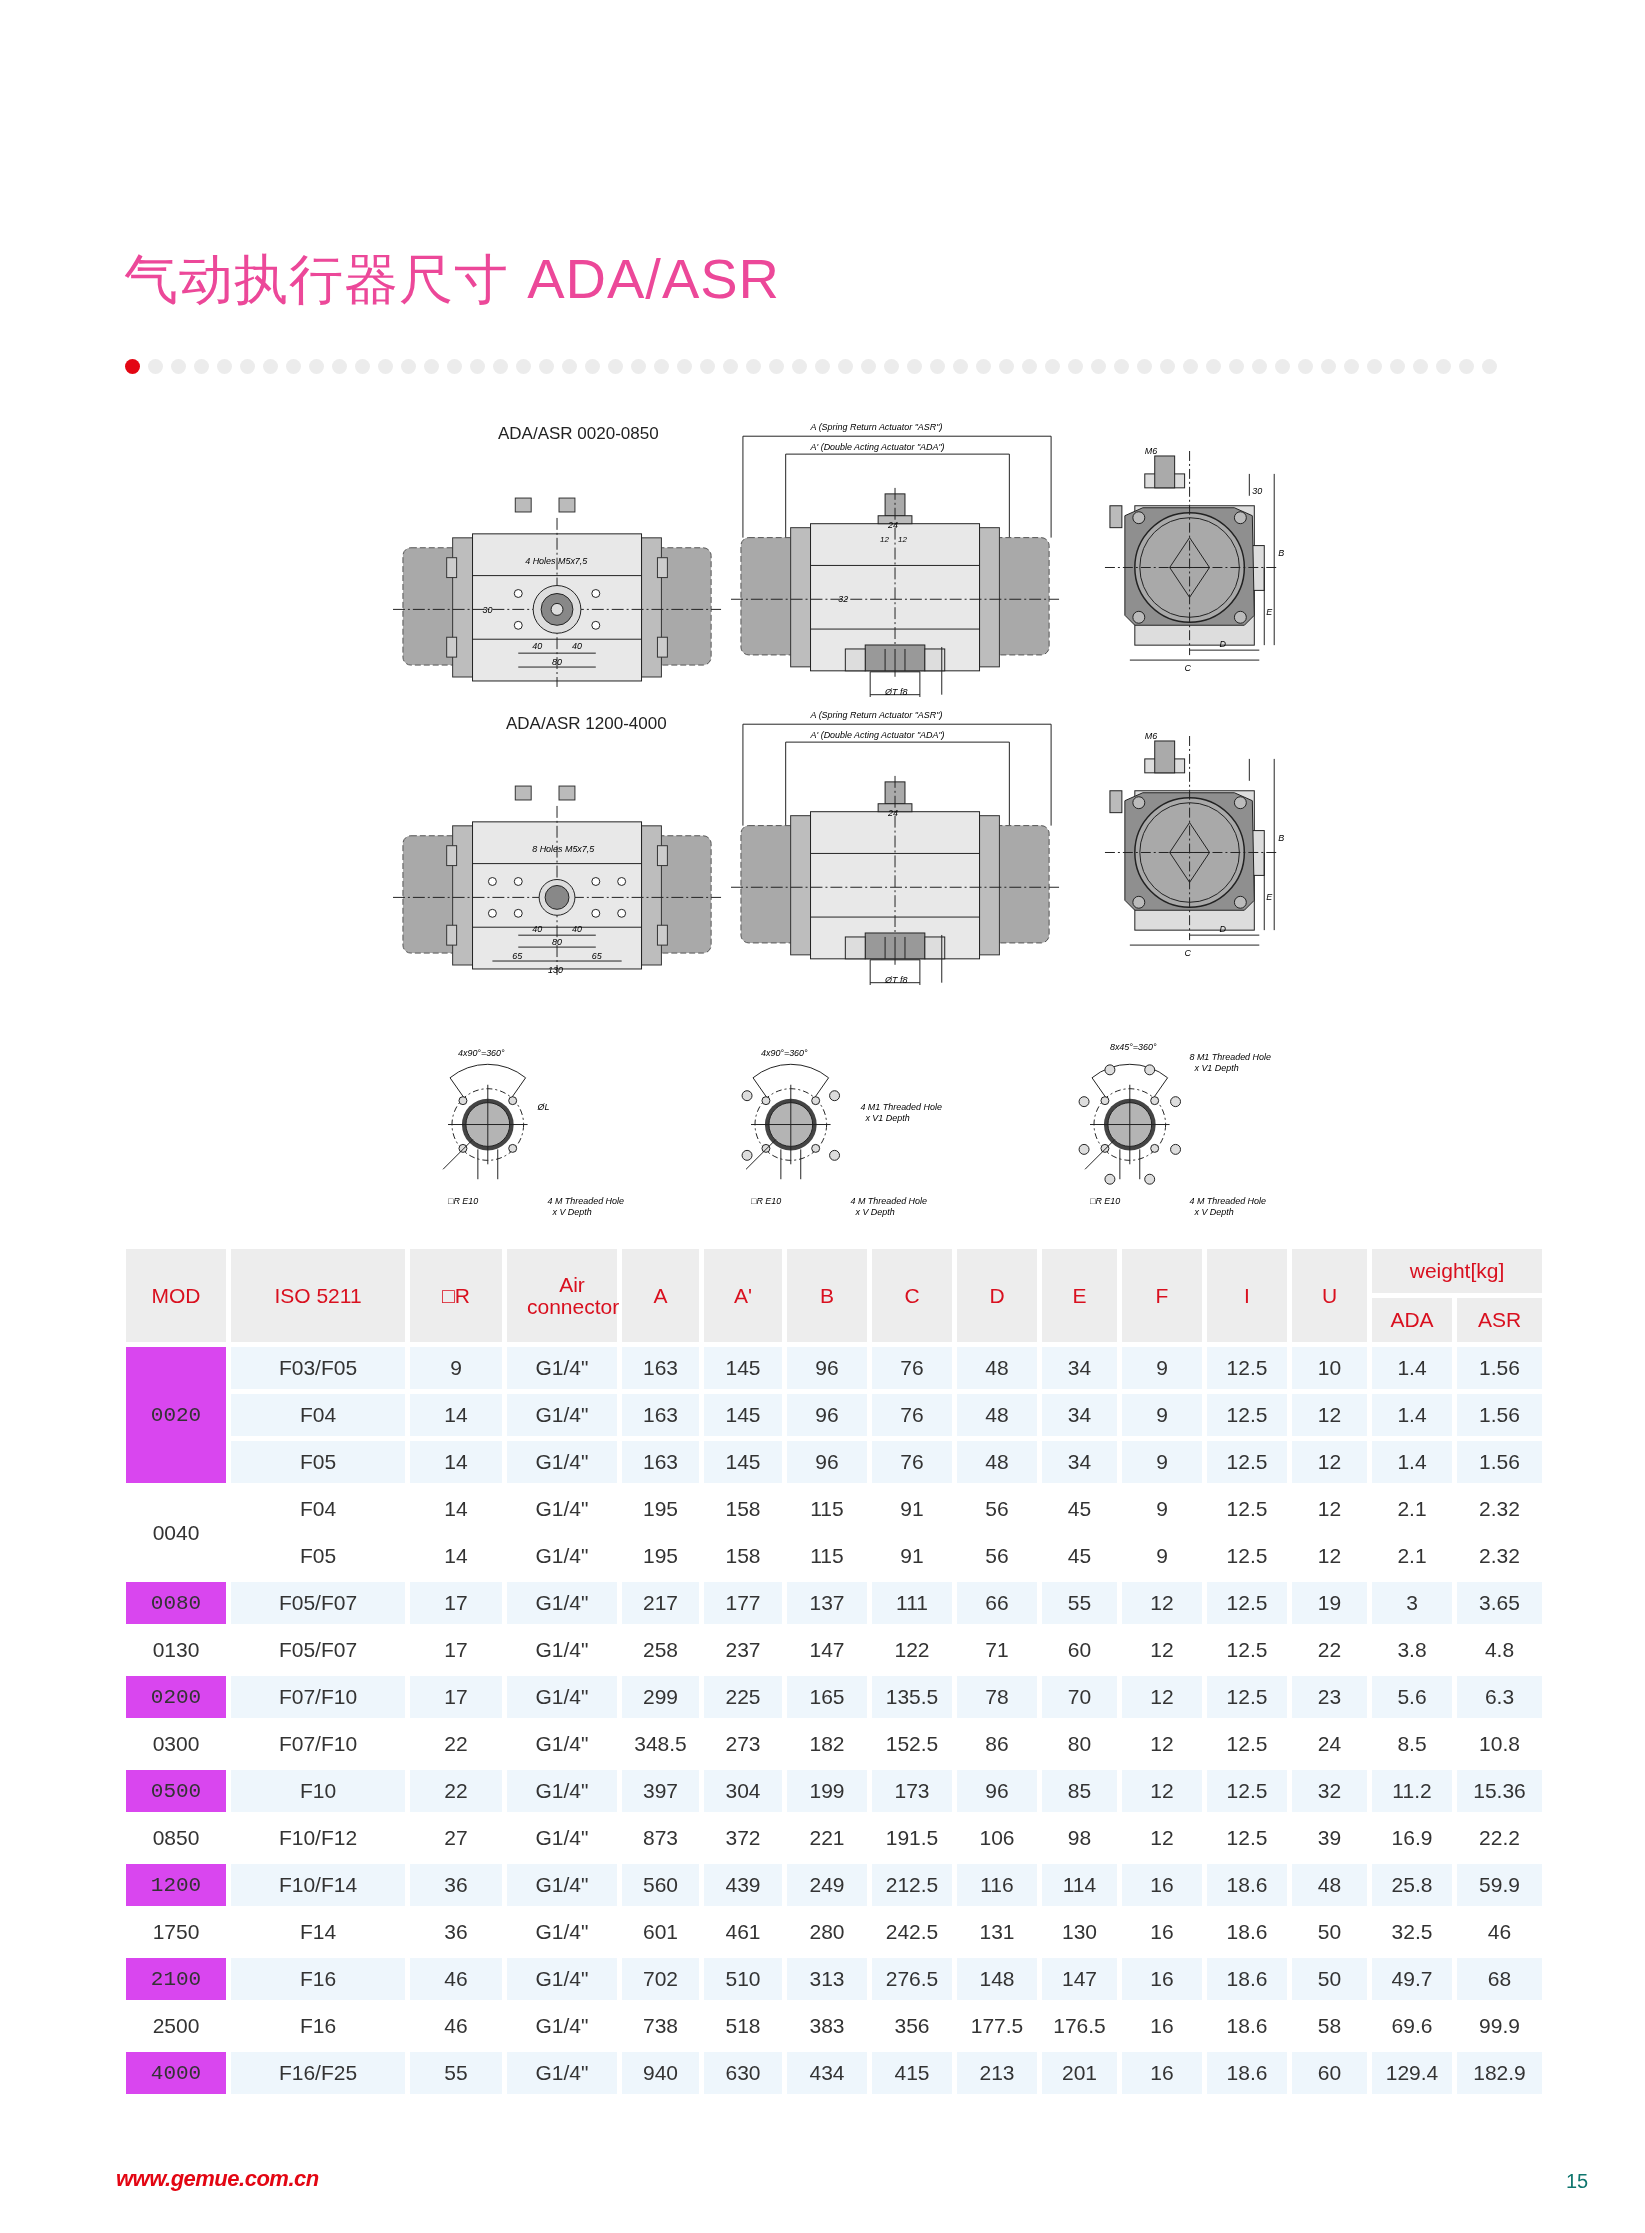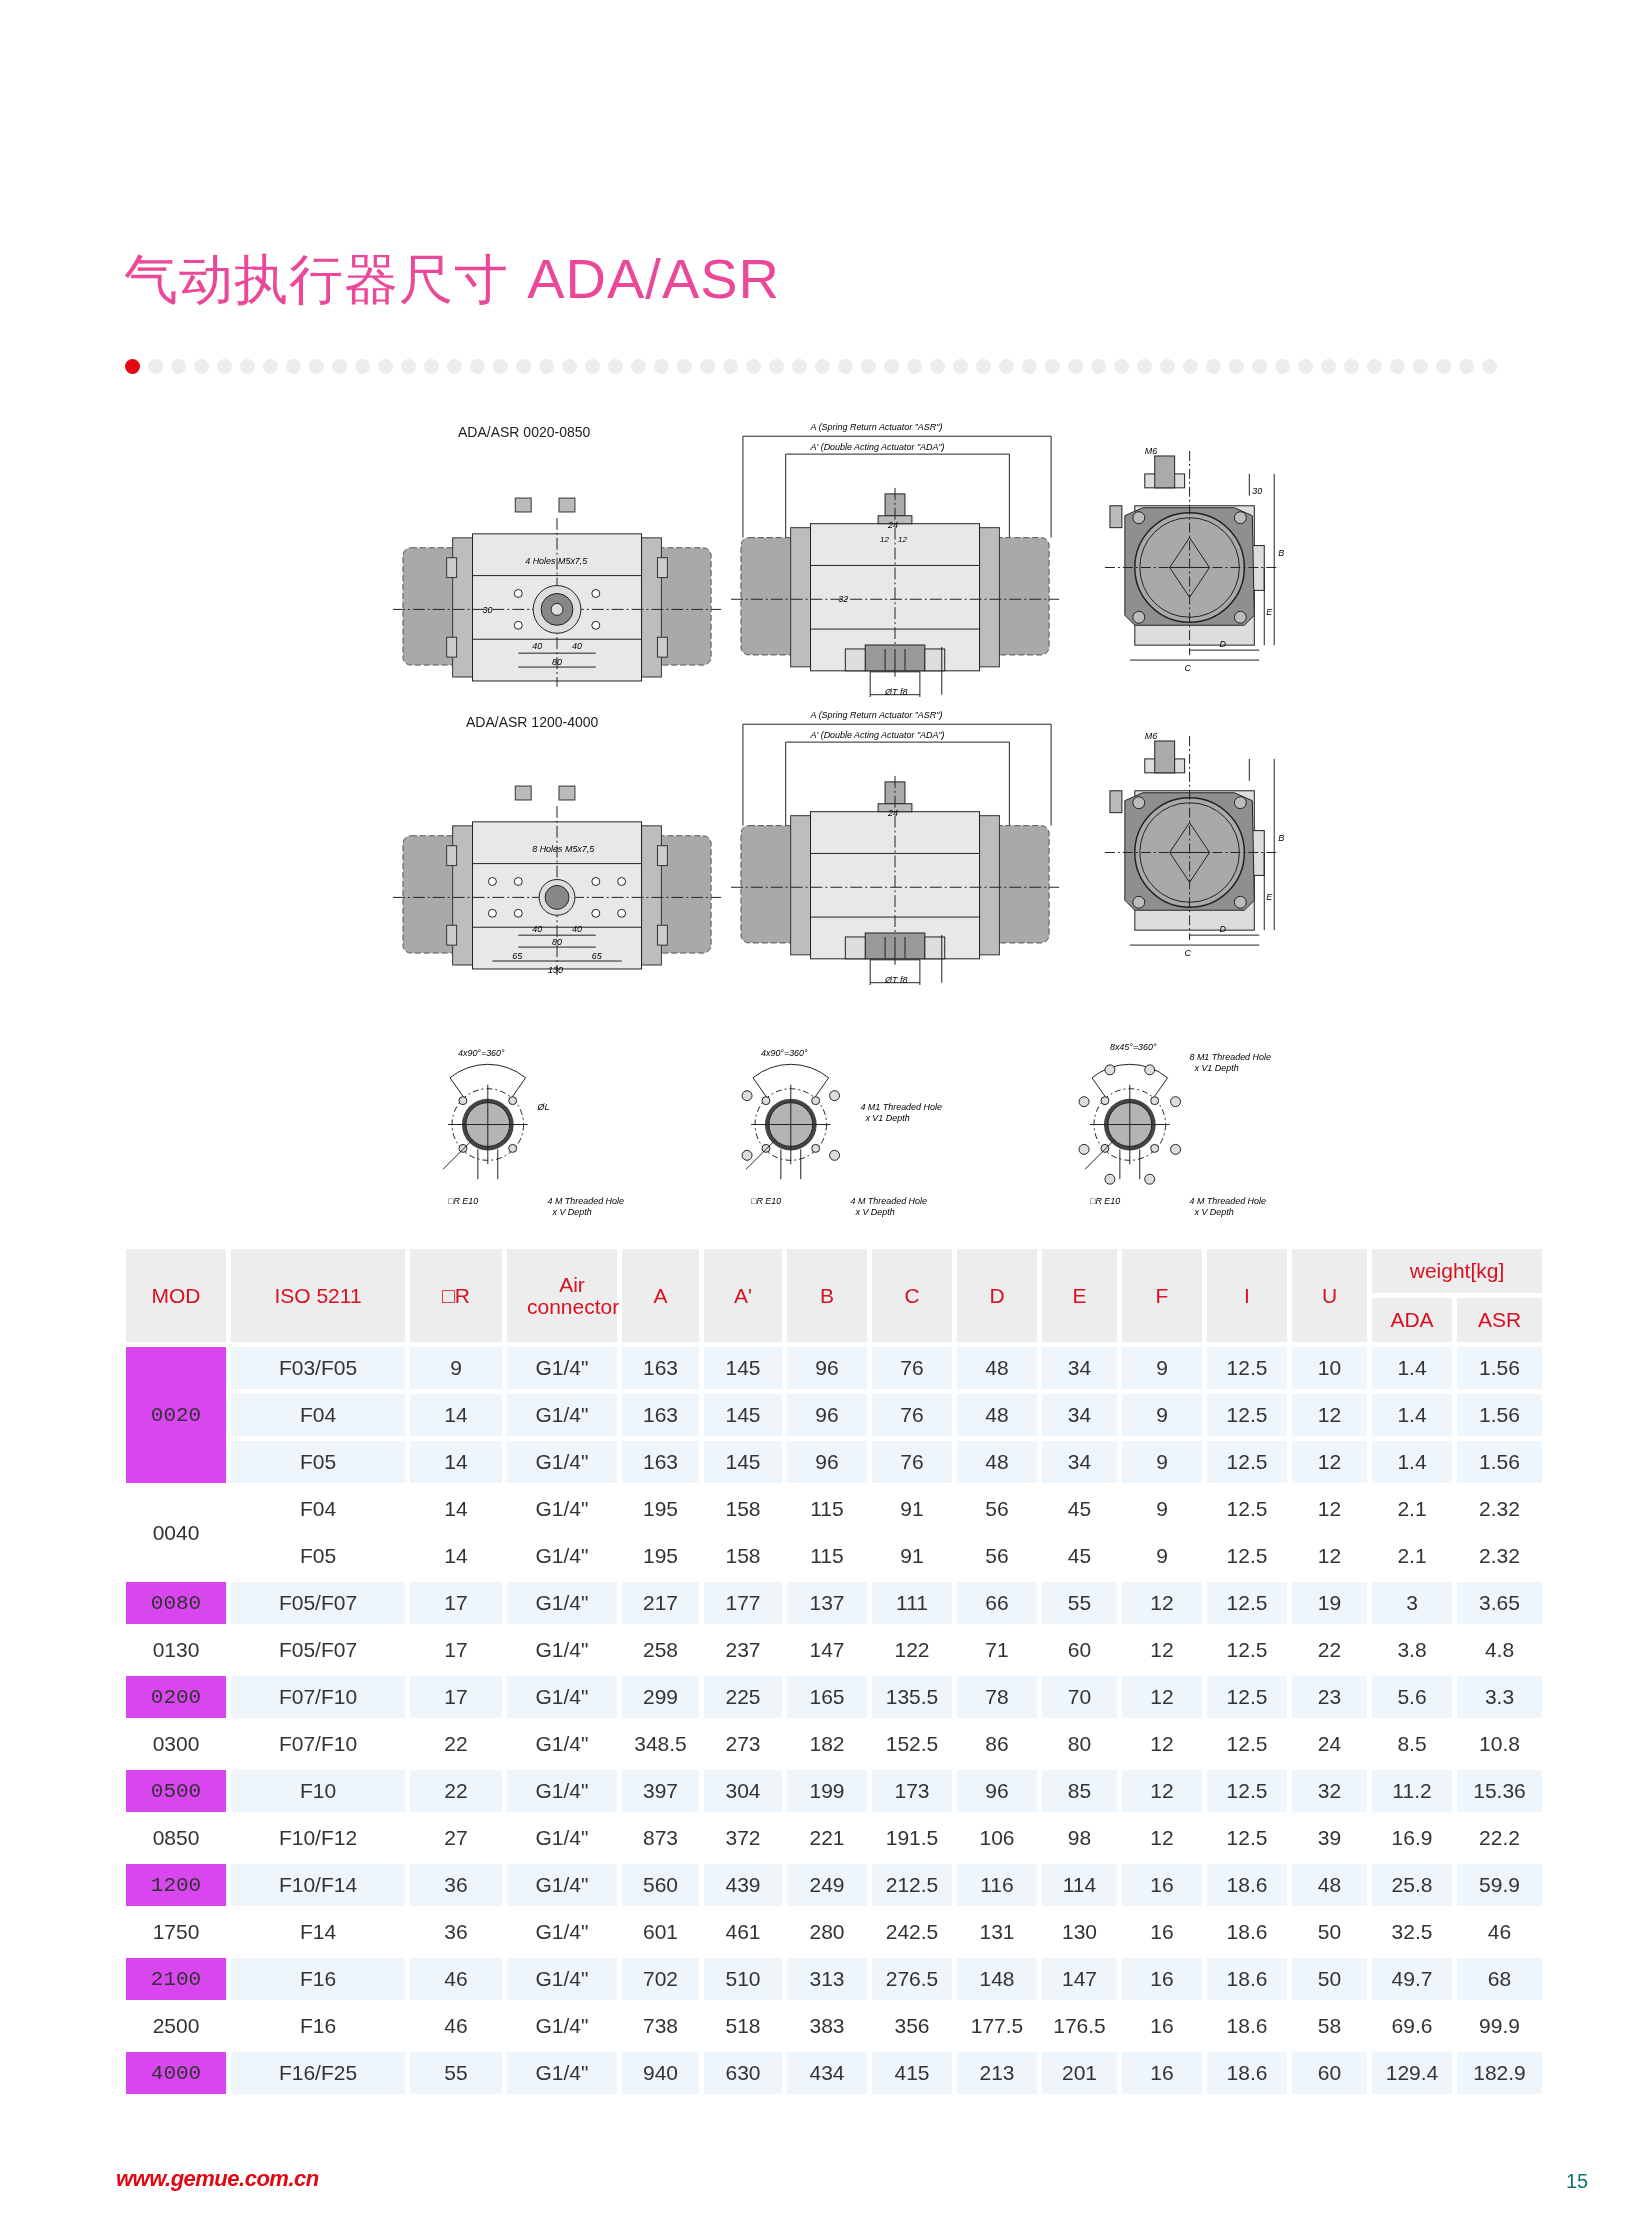--- a/index.html
+++ b/index.html
@@ -3,21 +3,21 @@
 <meta charset="utf-8">
 <style>
   html,body{margin:0;padding:0;background:#fff;}
   body{width:1646px;height:2234px;position:relative;overflow:hidden;font-family:"Liberation Sans",sans-serif;}
   .title{position:absolute;left:124px;top:249px;font-size:54px;color:#ec4899;letter-spacing:1px;line-height:60px;font-family:"DejaVu Sans","Liberation Sans",sans-serif;}
   .title .en{font-family:"Liberation Sans",sans-serif;font-size:56px;}
   .dots{position:absolute;left:125px;top:359px;width:1443px;height:16px;display:flex;gap:8px;}
   .dot{width:15px;height:15px;border-radius:50%;background:#ececec;flex:none;}
   .dot.active{background:#e30613;}
   .drawing{position:absolute;}
-  .dlabel{position:absolute;font-size:14px;color:#222;white-space:nowrap;}
+  .dlabel{position:absolute;font-size:17px;color:#222;white-space:nowrap;margin-left:40px;}
   svg text{font-family:"Liberation Sans",sans-serif;}
   .tbl{position:absolute;left:126px;top:1249px;border-collapse:separate;border-spacing:5px 5px;margin:-5px;}
   .tbl td,.tbl th{text-align:center;font-size:21px;font-weight:normal;padding:0;color:#333;}
   .tbl th{background:#ededed;color:#d9101f;}
   .tbl tr.b td{background:#eef6fc;}
   .tbl tr.w td{background:#fff;}
   .tbl tr.b td.mod{background:#d946ef;font-family:Liberation Mono, monospace;}
   .tbl td{height:42px;}
   .footer-url{position:absolute;left:116px;top:2166px;font-size:22px;color:#e30613;font-style:italic;font-weight:bold;letter-spacing:-0.5px;}
   .page-num{position:absolute;left:1566px;top:2170px;font-size:20px;color:#0f766e;}
@@ -496,21 +496,21 @@
         <td>299</td>
         <td>225</td>
         <td>165</td>
         <td>135.5</td>
         <td>78</td>
         <td>70</td>
         <td>12</td>
         <td>12.5</td>
         <td>23</td>
         <td>5.6</td>
-        <td>3.3</td>
+        <td>6.3</td>
       </tr>
       <tr class="w">
         <td class="mod" rowspan="1">0300</td>
         <td>F07/F10</td>
         <td>22</td>
         <td>G1/4"</td>
         <td>348.5</td>
         <td>273</td>
         <td>182</td>
         <td>152.5</td>

